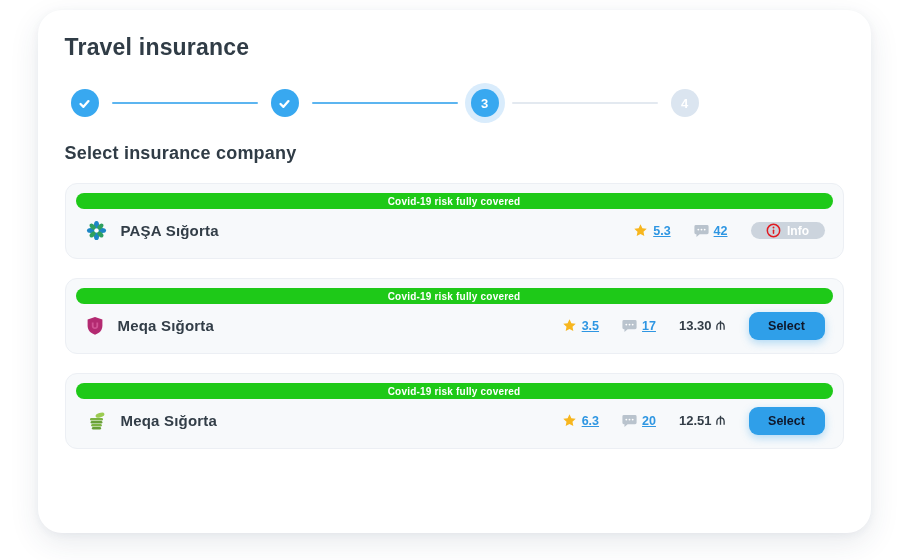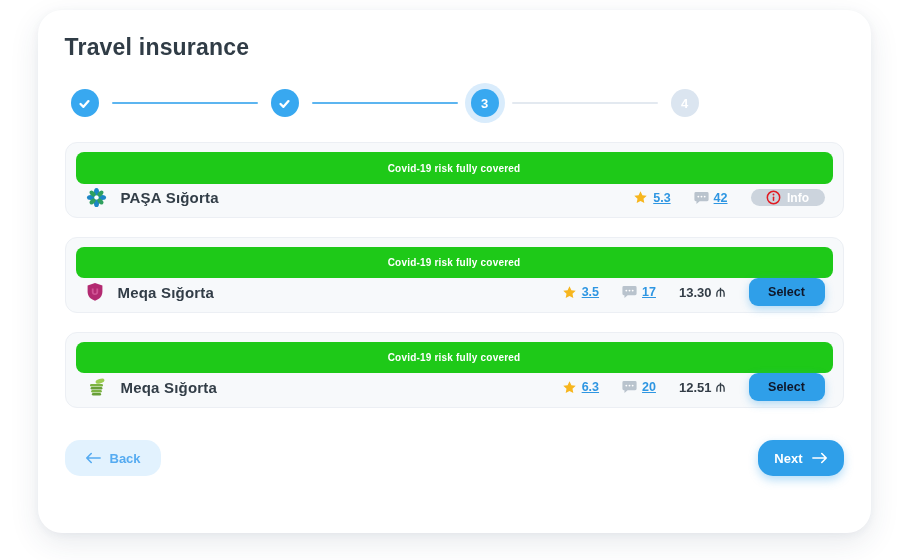--- a/index.html
+++ b/index.html
@@ -29,21 +29,21 @@
 
   .section-heading { font-size:18px; font-weight:bold; color:#303c46; margin-top:20px; letter-spacing:0.2px; }
 
   
   .company-card {
     background:#f7f9fb; border:1px solid #eceff4; border-radius:12px;
     height:76px; margin-top:19px; padding:9px 10px 0;
     display:flex; flex-direction:column;
   }
   .covid-banner {
-    height:32px; background:#1ec918; border-radius:8px;
+    height:16px; background:#1ec918; border-radius:8px;
     display:flex; align-items:center; justify-content:center;
     color:#ffffff; font-size:10px; font-weight:bold; letter-spacing:0.2px;
   }
   .company-row { flex:1; display:flex; align-items:center; justify-content:space-between; padding:0 8px 6px 10px; }
   .company-left { display:flex; align-items:center; gap:14px; }
   .company-name { font-size:15px; font-weight:bold; color:#323d47; letter-spacing:0.2px; }
   .company-right { display:flex; align-items:center; gap:23px; }
   .metric { display:flex; align-items:center; gap:5px; }
   .metric-link { font-size:12.5px; font-weight:bold; color:#2e96e2; text-decoration:underline; }
   .price { font-size:13px; font-weight:bold; color:#333d47; display:flex; align-items:center; gap:3px; }
@@ -105,20 +105,21 @@
     <div class="connector blue"></div>
     <div class="step-wrap step-active">
       <div class="step-circle">3</div>
     </div>
     <div class="connector gray"></div>
     <div class="step-wrap step-upcoming">
       <div class="step-circle">4</div>
     </div>
   </div>
 
+  <div class="section-heading">Select insurance company</div>
 
   <div class="company-card">
     <div class="covid-banner">Covid-19 risk fully covered</div>
     <div class="company-row">
       <div class="company-left">
         <span class="icon">
           <svg width="21" height="21" viewBox="0 0 20 20">
             <g>
               <ellipse cx="10" cy="4.6" rx="2.4" ry="3.7" fill="#1c86c5"></ellipse>
               <ellipse cx="10" cy="15.4" rx="2.4" ry="3.7" fill="#1c86c5"></ellipse>
@@ -258,32 +259,14 @@
                 <path d="M2.4 12.5V8.2c0-2.6 2-4.6 4.6-4.6s4.6 2 4.6 4.6v4.3" fill="none" stroke="#333d47" stroke-width="1.7"></path>
                 <line x1="7" y1="1" x2="7" y2="12.5" stroke="#333d47" stroke-width="1.7"></line>
               </svg>
           </span>
         </span>
         <button class="btn-select">Select</button>
       </div>
     </div>
   </div>
 
-  <div class="footer">
-    <button class="btn-back">
-      <span class="icon">
-        <svg width="16" height="12" viewBox="0 0 18 12">
-            <path d="M7 1L2 6l5 5M2 6h15" fill="none" stroke="#55abf1" stroke-width="1.8" stroke-linecap="round" stroke-linejoin="round"></path>
-          </svg>
-      </span>
-      <span>Back</span>
-    </button>
-    <button class="btn-next">
-      <span>Next</span>
-      <span class="icon">
-        <svg width="16" height="12" viewBox="0 0 18 12">
-            <path d="M11 1l5 5-5 5M16 6H1" fill="none" stroke="#ffffff" stroke-width="1.8" stroke-linecap="round" stroke-linejoin="round"></path>
-          </svg>
-      </span>
-    </button>
-  </div>
 
 </div>
 
 </body></html>

